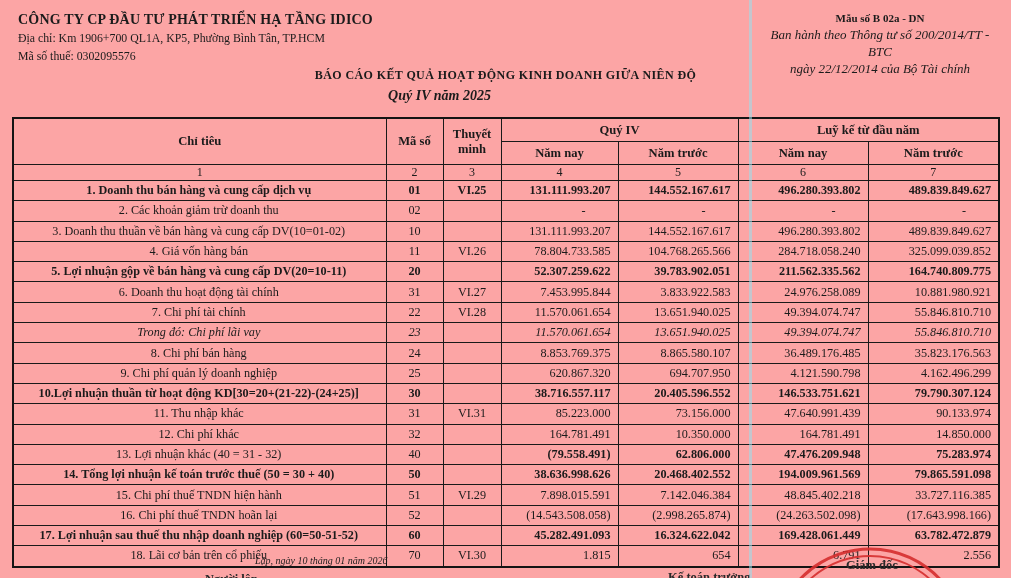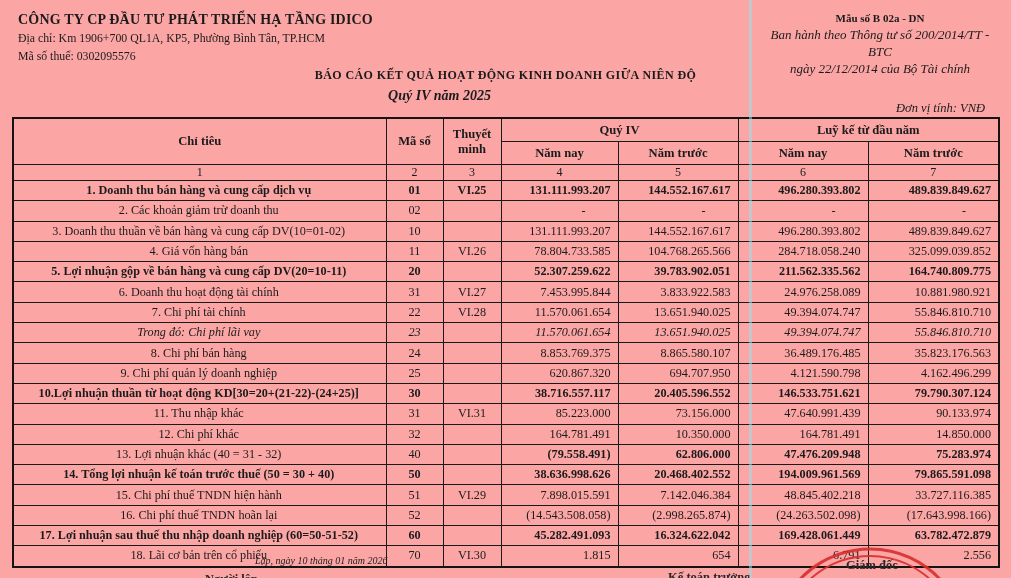--- a/index.html
+++ b/index.html
@@ -64,21 +64,20 @@
   <div class="hdr-right">
     <div class="form-no">Mẫu số B 02a - DN</div>
     <div class="issued">
       <div>Ban hành theo Thông tư số 200/2014/TT - BTC</div>
       <div>ngày 22/12/2014 của Bộ Tài chính</div>
     </div>
   </div>
 
   <div class="title">BÁO CÁO KẾT QUẢ HOẠT ĐỘNG KINH DOANH GIỮA NIÊN ĐỘ</div>
   <div class="period">Quý IV năm 2025</div>
-  <div class="unit">Đơn vị tính: VNĐ</div>
 
   <table class="report">
     <colgroup>
       <col style="width:373px">
         <col style="width:57px">
         <col style="width:58px">
       <col style="width:117px">
         <col style="width:120px">
         <col style="width:130px">
         <col style="width:131px">

